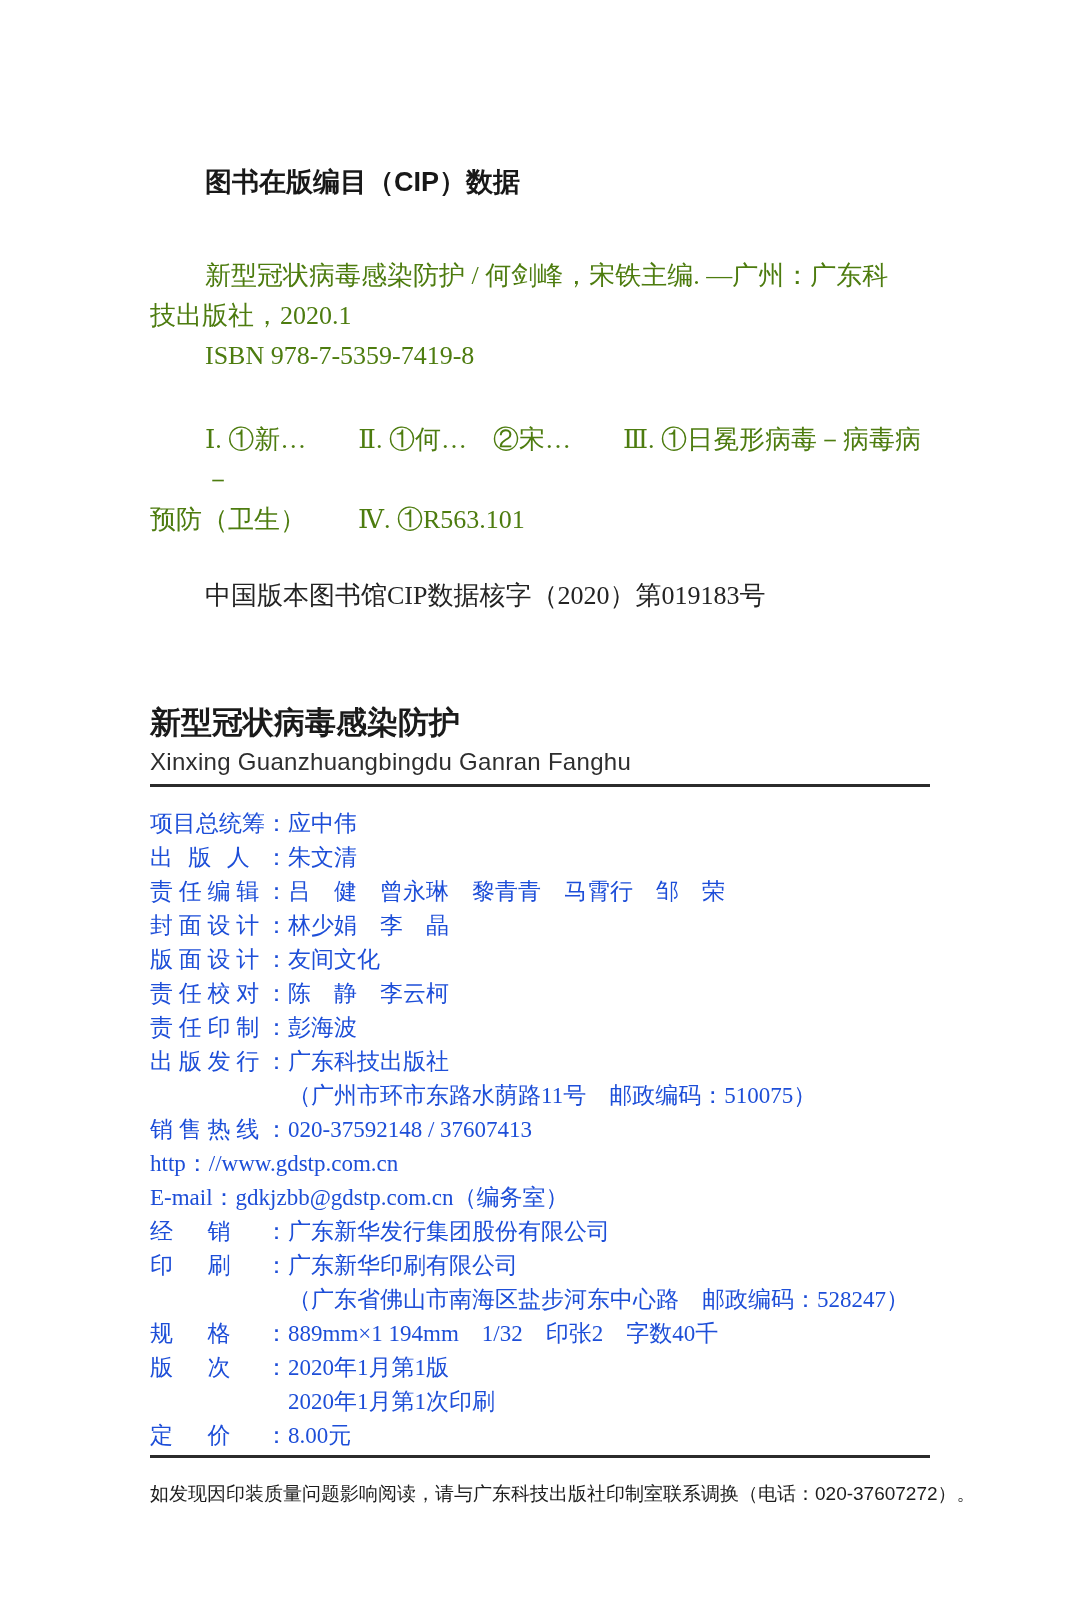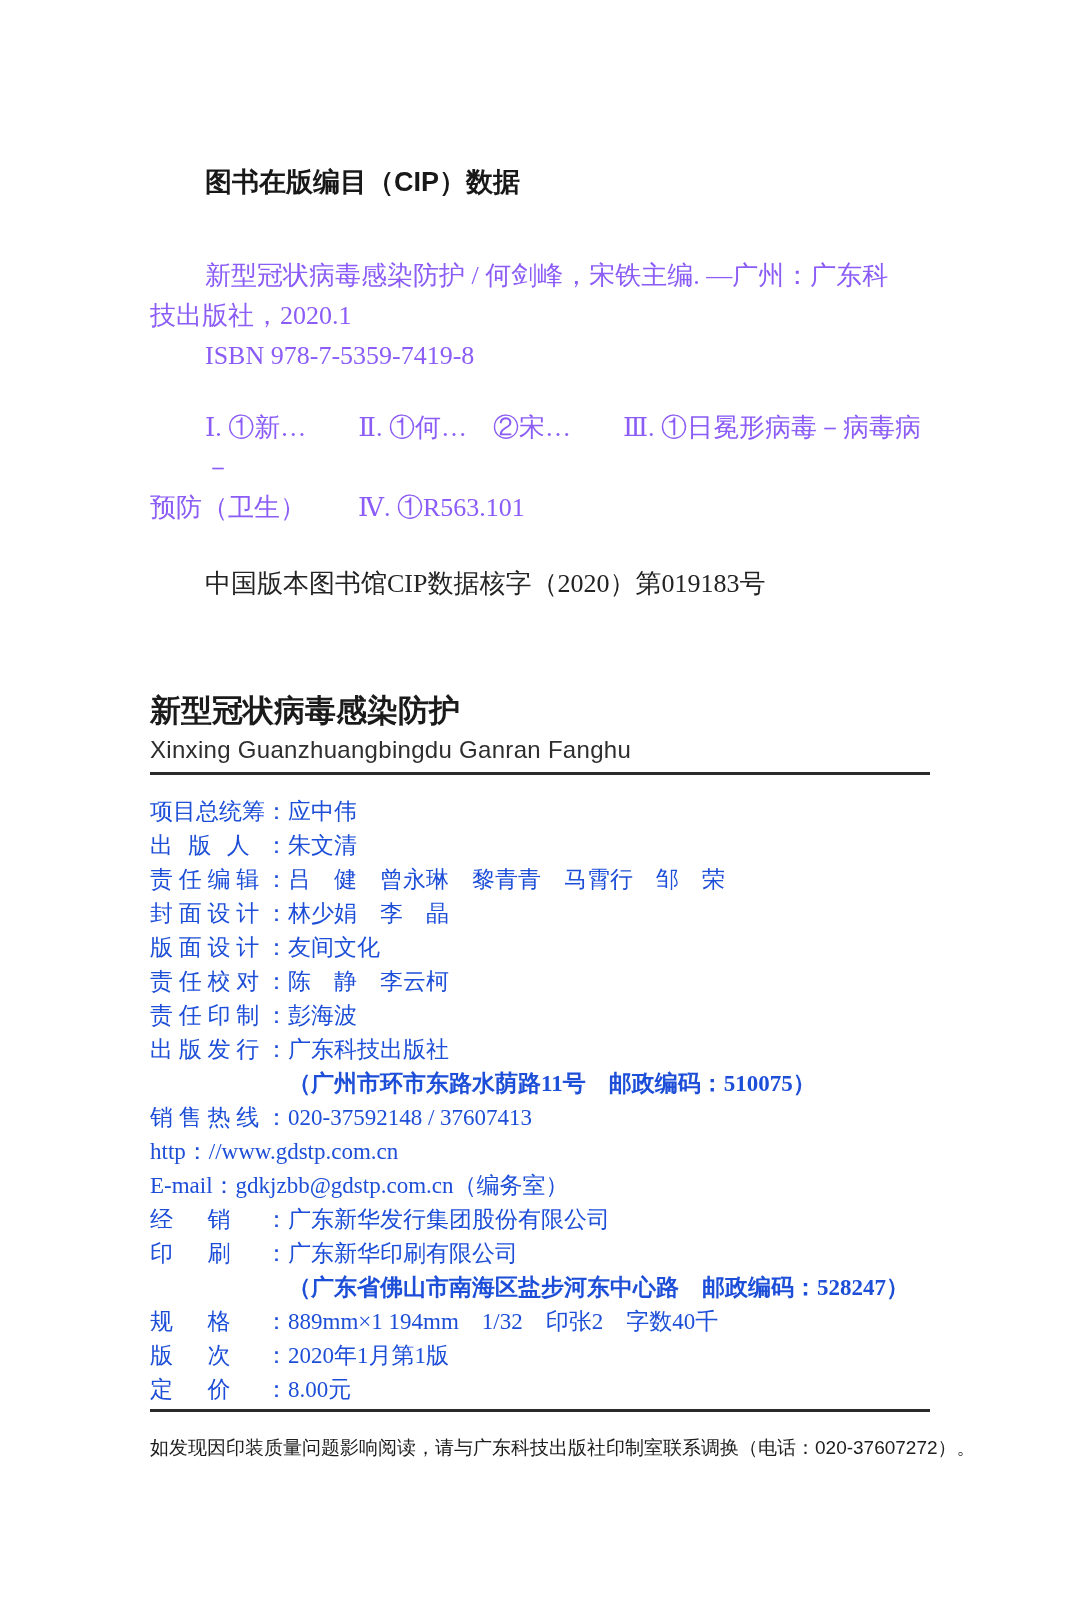--- a/index.html
+++ b/index.html
@@ -16,23 +16,23 @@
   }
   
   .cip-header{
     margin:156px 0 0 55px;
     font-family:"Liberation Sans","DejaVu Sans",sans-serif;
     font-weight:bold;
     font-size:27px; line-height:36px;
     color:#181818;
   }
   .cip-desc{ margin-top:56px; }
-  .cip-line{ font-size:26px; line-height:40px; color:#8b5cf6; }
+  .cip-line{ font-size:26px; line-height:40px; color:#4d7c0f; }
   .indent2{ padding-left:55px; }
-  .cip-class{ margin-top:32px; }
+  .cip-class{ margin-top:44px; }
   .cip-record{ margin-top:36px; font-size:26px; line-height:40px; color:#232323; }
   
   .masthead{ margin-top:88px; }
   .book-title{
     margin:0;
     font-family:"Liberation Sans","DejaVu Sans",sans-serif;
     font-weight:bold;
     font-size:31px; line-height:38px;
     color:#1a1a1a;
   }
@@ -59,21 +59,21 @@
   }
   .row .lbl{
     display:inline-block;
     width:138px;
     text-align:justify;
     text-align-last:justify;
     -moz-text-align-last:justify;
     vertical-align:top;
   }
   .row .val{ display:inline-block; vertical-align:top; }
-  .row.cont{ padding-left:138px;font-weight:bold; }
+  .row.cont{ padding-left:138px; }
   
   .footnote{
     margin-top:22px;
     font-family:"Liberation Sans","DejaVu Sans",sans-serif;
     font-size:19px; line-height:27px;
     color:#1c1c1c;
     white-space:nowrap;
   }
 </style>
 </head>
@@ -150,20 +150,23 @@
     </div>
     <div class="row cont">
       <span class="val">（广东省佛山市南海区盐步河东中心路　邮政编码：528247）</span>
     </div>
     <div class="row">
       <span class="lbl">规格：</span><span class="val">889mm×1 194mm　1/32　印张2　字数40千</span>
     </div>
     <div class="row">
       <span class="lbl">版次：</span><span class="val">2020年1月第1版</span>
     </div>
+    <div class="row cont">
+      <span class="val">2020年1月第1次印刷</span>
+    </div>
     <div class="row">
       <span class="lbl">定价：</span><span class="val">8.00元</span>
     </div>
   </section>
 
   <hr class="rule bottom">
 
   <div class="footnote">如发现因印装质量问题影响阅读，请与广东科技出版社印制室联系调换（电话：020-37607272）。</div>
 
 </div>

